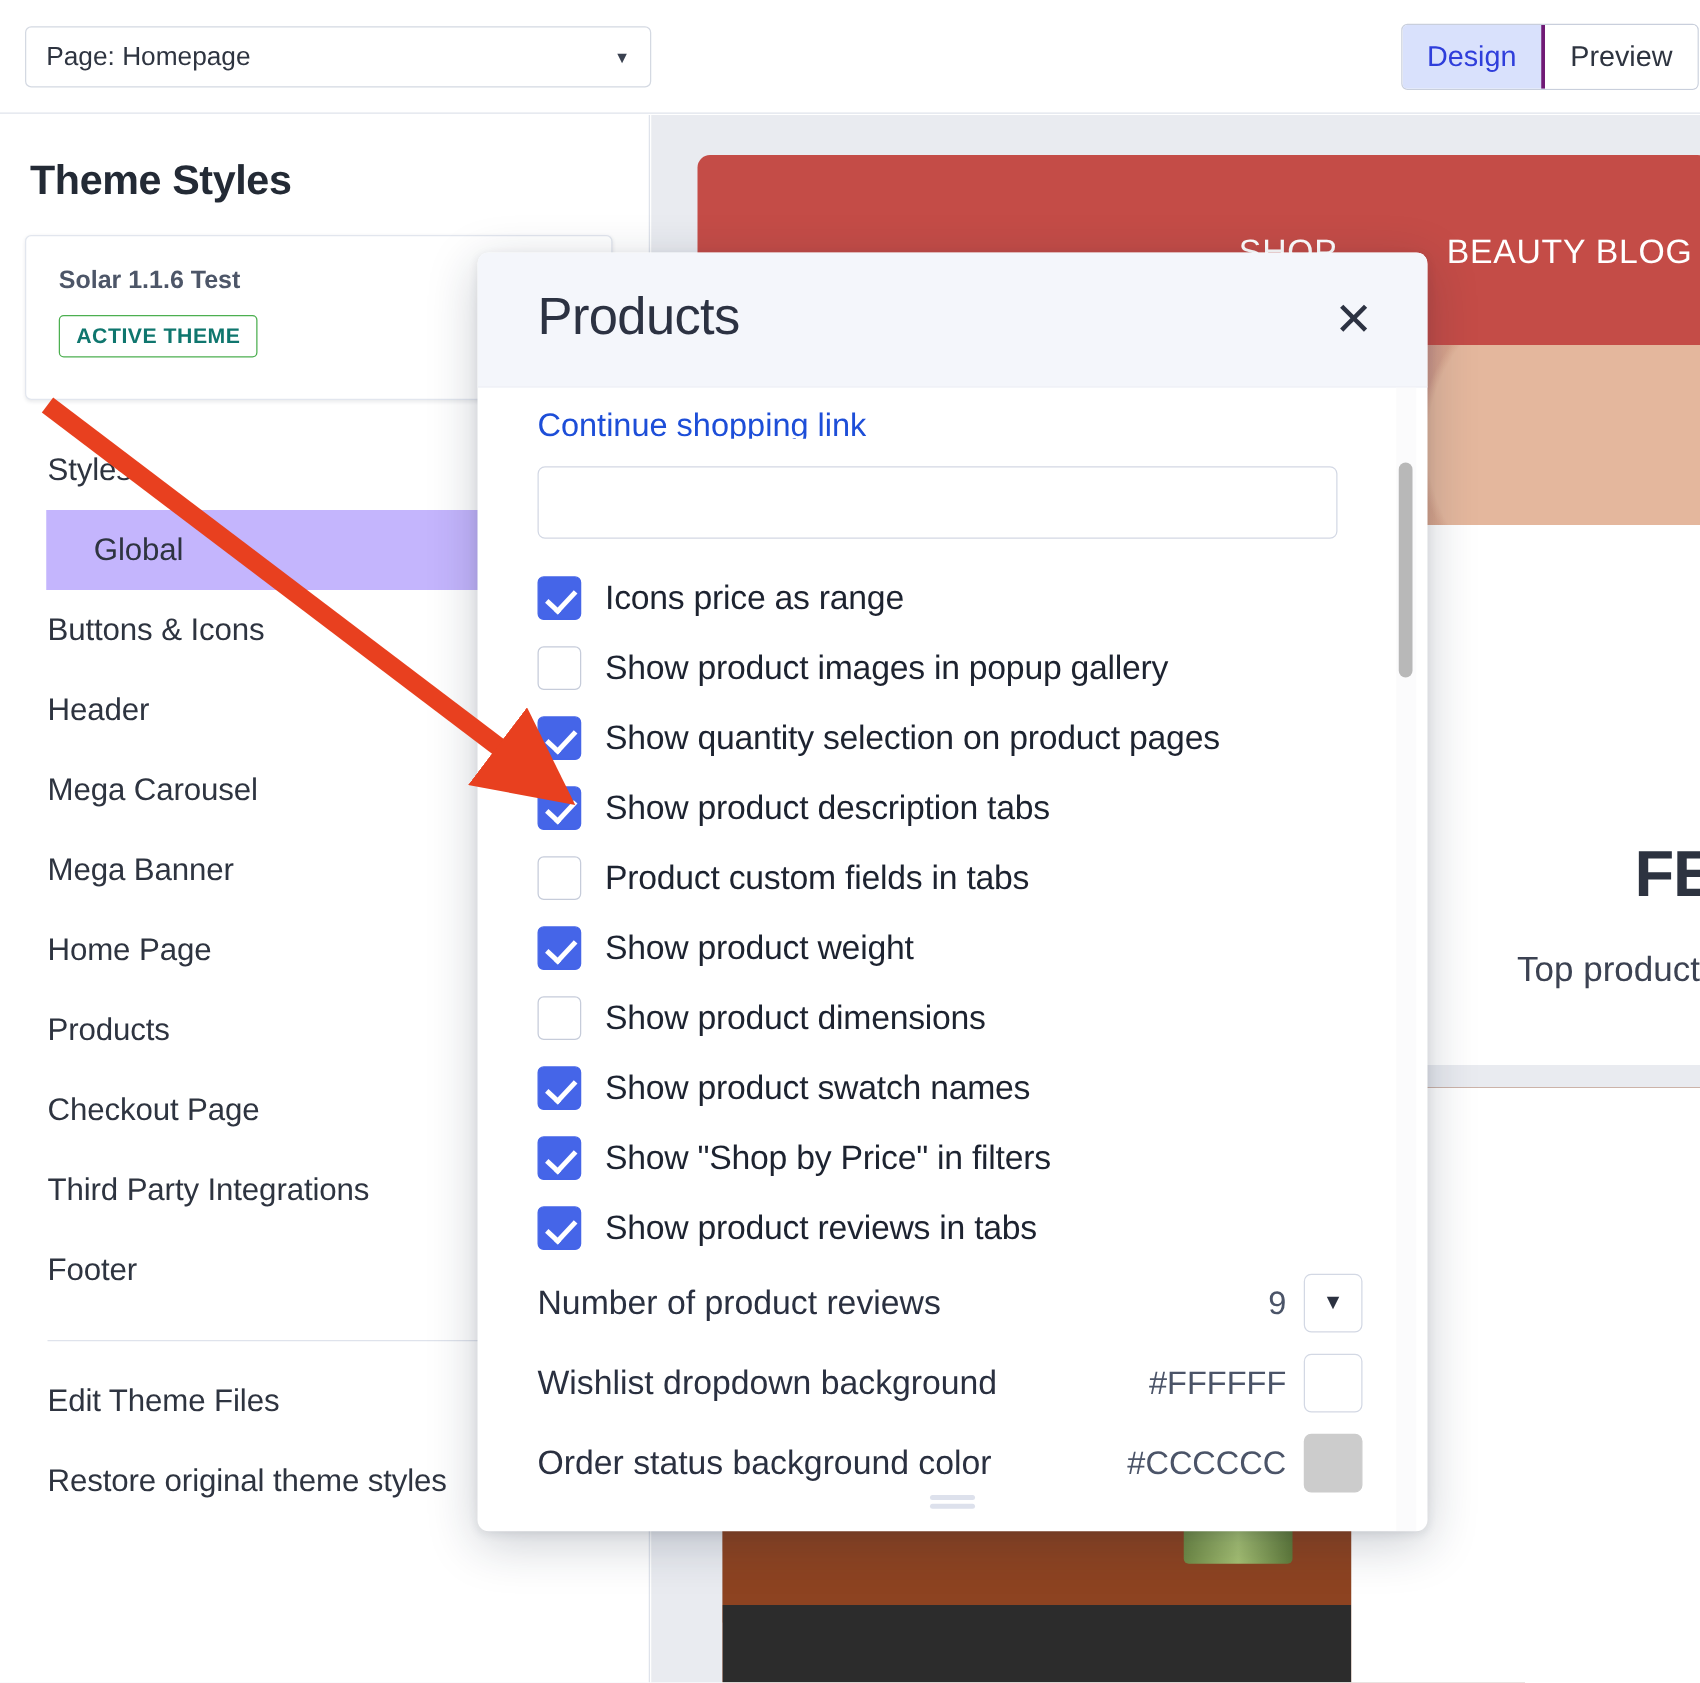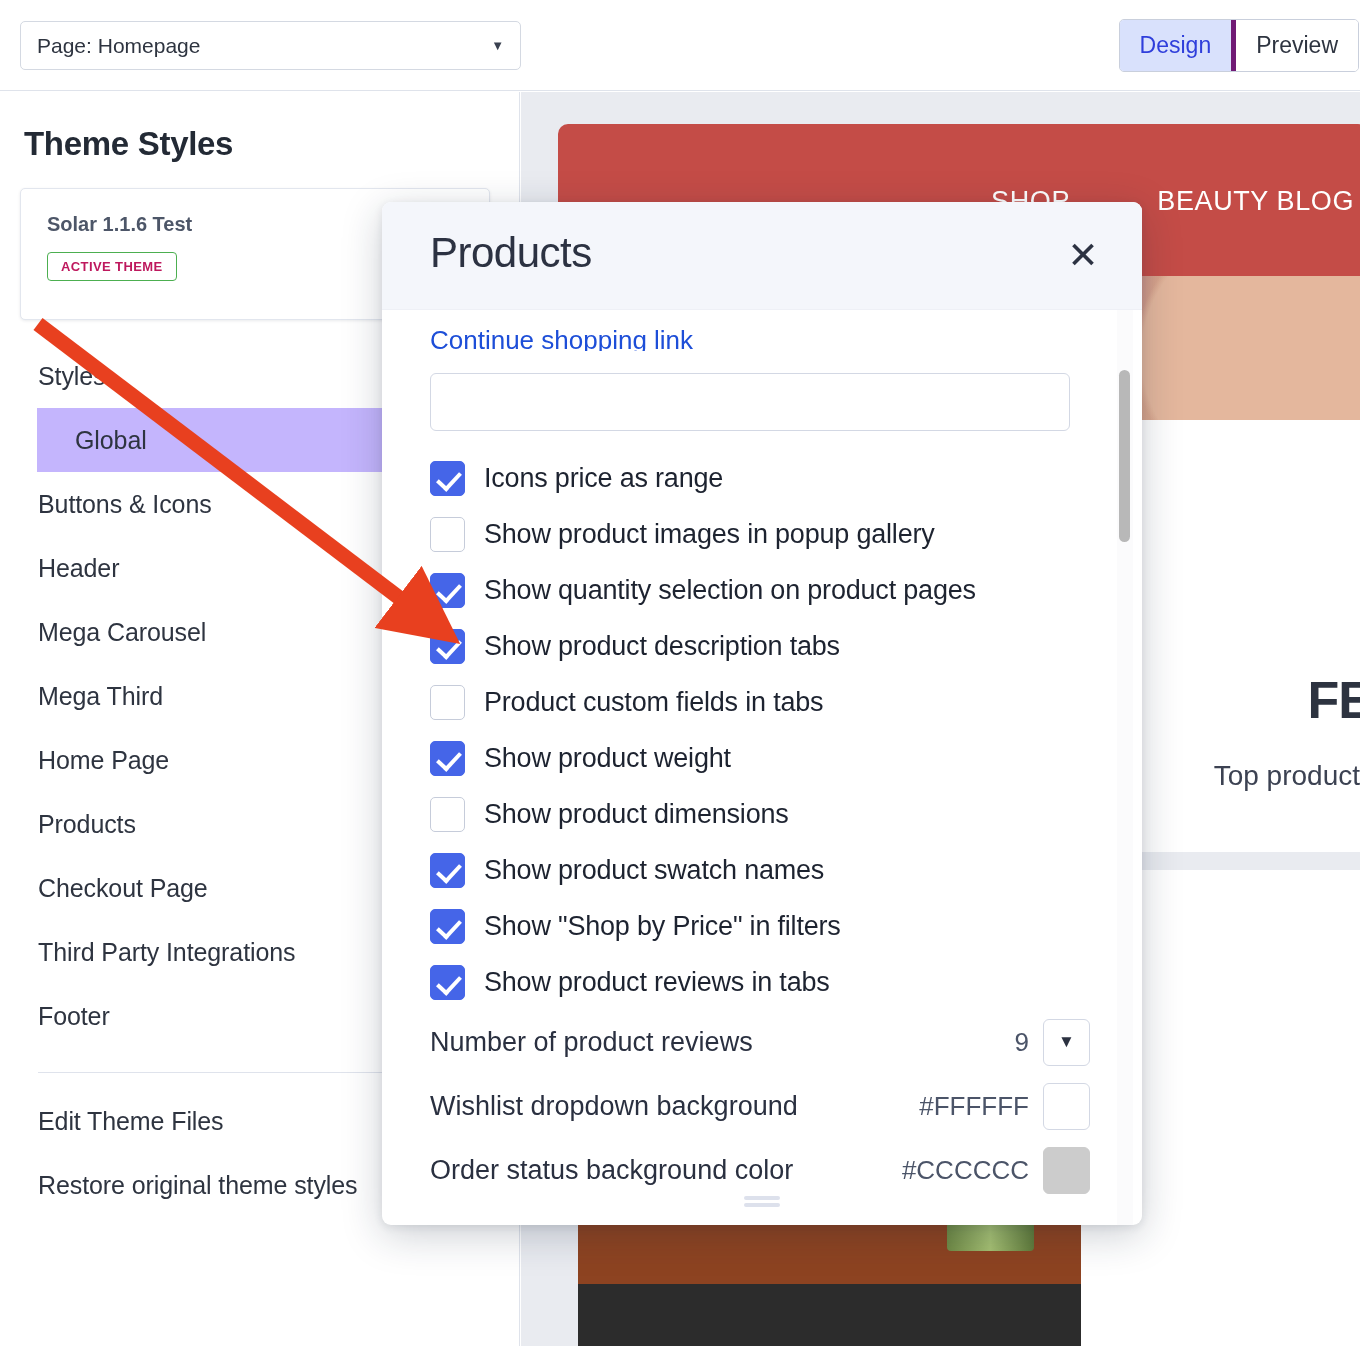--- a/index.html
+++ b/index.html
@@ -40,21 +40,21 @@
     border-radius: 5px;
     overflow: hidden;
     background: #fff;
   }
   .seg > div {
     display: flex; align-items: center; justify-content: center;
     padding: 0 20px;
     font-size: 23px;
     color: #2e3440;
     background: #ffffff;
-    border-right: 5px solid #701a75;
+    border-right: 3px solid #701a75;
   }
   .seg > div:last-child { border-right: none; }
   .seg > div.active { background: #d9e1fc; color: #2f3edb; }
 
   
   .sidebar {
     position: absolute; left: 0; top: 92px;
     width: 520px; height: 1254px;
     background: #ffffff;
     border-right: 1px solid #dfe3eb;
@@ -74,22 +74,22 @@
   }
   .theme-name {
     position: absolute; left: 26px; top: 24px;
     font-size: 20px; font-weight: 700; color: #4d5668;
   }
   .theme-badge {
     position: absolute; left: 26px; top: 63px;
     border: 1px solid #4caf50;
     border-radius: 4px;
     padding: 6px 13px;
-    font-size: 13px; font-weight: 700; letter-spacing: .4px;
-    color: #be185d;
+    font-size: 17px; font-weight: 700; letter-spacing: .4px;
+    color: #0f766e;
     background: #fff;
   }
   .nav-list { position: absolute; left: 0; top: 252px; width: 520px; }
   .nav-item {
     height: 64px;
     display: flex; align-items: center;
     padding-left: 38px;
     font-size: 25px; color: #2e3440;
     letter-spacing: -0.1px;
   }
@@ -358,21 +358,21 @@
       <div class="nav-item">
           <span>Buttons &amp; Icons</span>
         </div>
       <div class="nav-item">
           <span>Header</span>
         </div>
       <div class="nav-item">
           <span>Mega Carousel</span>
         </div>
       <div class="nav-item">
-          <span>Mega Third</span>
+          <span>Mega Banner</span>
         </div>
       <div class="nav-item">
           <span>Home Page</span>
         </div>
       <div class="nav-item">
           <span>Products</span>
         </div>
       <div class="nav-item">
           <span>Checkout Page</span>
         </div>

